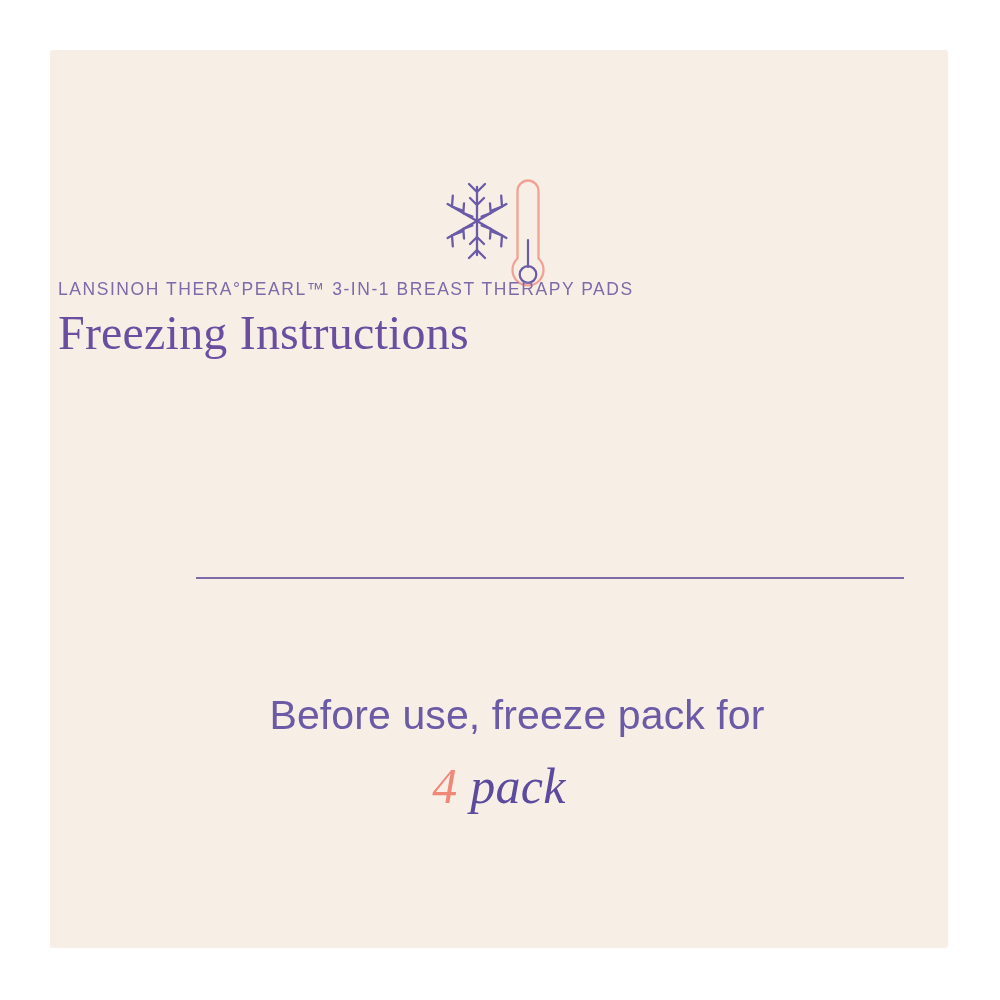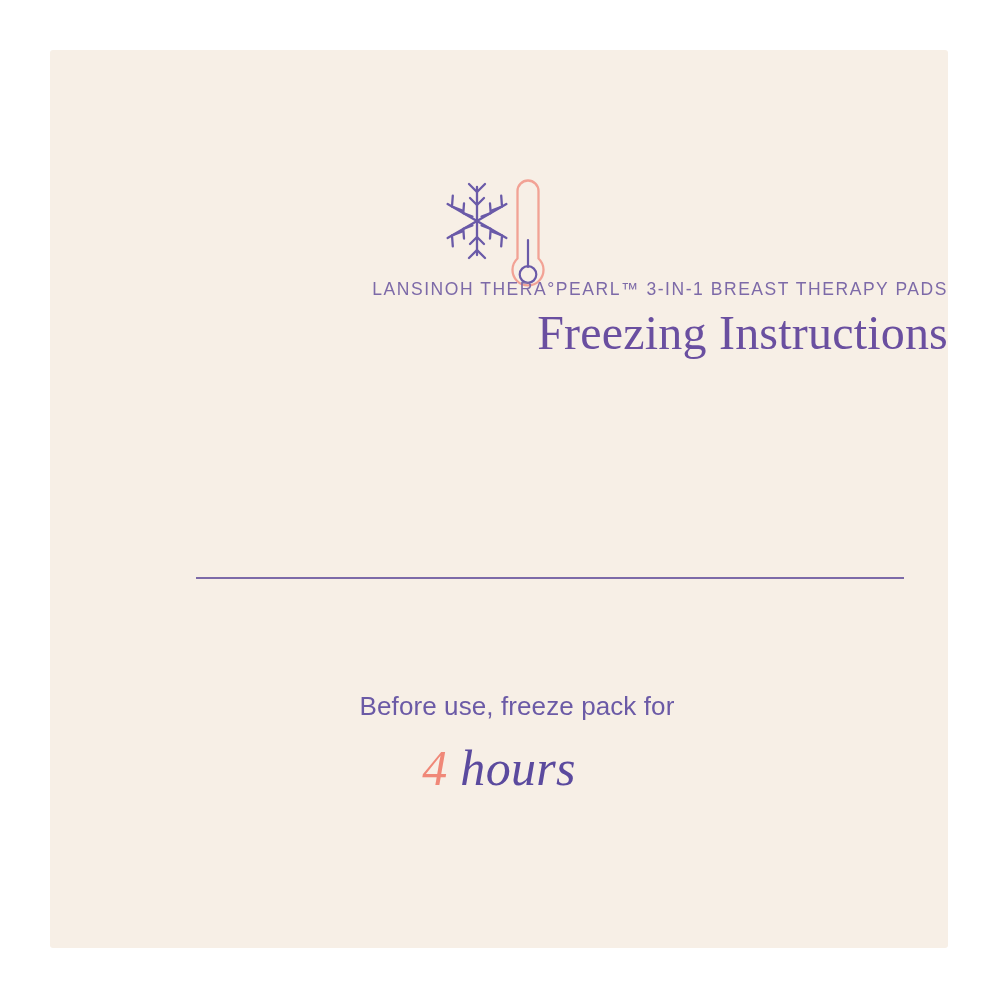--- a/index.html
+++ b/index.html
@@ -48,21 +48,22 @@
   .icon-svg {
     display: block;
   }
 
   
   .header {
     position: absolute;
     left: 0;
     right: 0;
     top: 230px;
-    text-align: right;
+    text-align: left;
+    padding-left: 8px;
   }
   .eyebrow {
     font-family: "Liberation Sans", sans-serif;
     font-size: 17.5px;
     letter-spacing: 1.55px;
     color: #7d6aa8;
     line-height: 1.1;
     margin: 0;
     white-space: nowrap;
     font-weight: 400;
@@ -93,21 +94,21 @@
   
   .body-block {
     position: absolute;
     left: 0;
     right: 0;
     top: 640px;
     text-align: center;
   }
   .body-line {
     font-family: "Liberation Sans", sans-serif;
-    font-size: 26px;
+    font-size: 41px;
     color: #6b5aa6;
     line-height: 1.25;
     margin: 0;
     letter-spacing: 0.1px;
     font-weight: 400;
     white-space: nowrap;
     padding-left: 36px;
   }
   .duration {
     font-family: "Liberation Serif", serif;
@@ -179,18 +180,18 @@
     <div class="header">
       <p class="eyebrow">LANSINOH THERA°PEARL™ 3-IN-1 BREAST THERAPY PADS</p>
       <h1 class="title">Freezing Instructions</h1>
     </div>
 
     <hr class="divider">
 
     <div class="body-block">
       <p class="body-line">Before use, freeze pack for</p>
       <p class="duration">
-        <span class="num">4</span><span>&nbsp;</span><span class="unit">hours</span>
+        <span class="num">4</span><span>&nbsp;</span><span class="unit">pack</span>
       </p>
     </div>
 
   </div>
 </div>
 
 </body></html>

